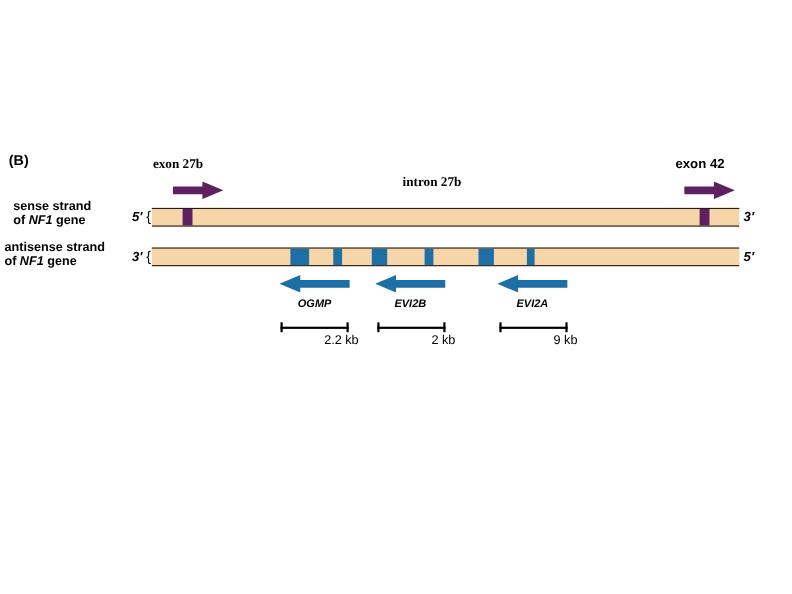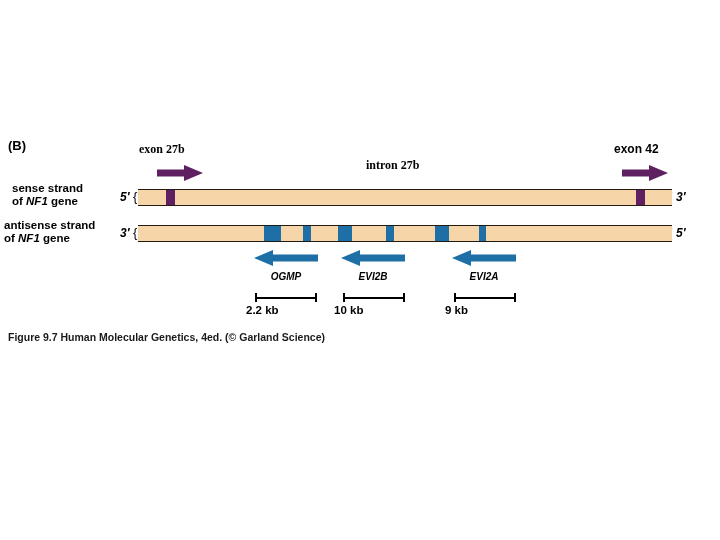--- a/index.html
+++ b/index.html
@@ -129,23 +129,23 @@
     top: 0;
     width: 1.6px;
     height: 9px;
     background: #000;
   }
   .scale-bar .cap.left  { left: 0; }
   .scale-bar .cap.right { right: 0; }
   .scale-text {
     position: absolute;
     font-size: 11.5px;
-    font-weight: bold;
-    color: #000;
-    text-align: left;
+    font-weight: normal;
+    color: #000;
+    text-align: right;
     white-space: nowrap;
   }
 
   
   .caption {
     position: absolute;
     left: 8px;
     top: 331px;
     font-size: 10.5px;
     font-weight: bold;
@@ -237,24 +237,23 @@
     <div class="cap left"></div>
     <div class="cap right"></div>
   </div>
   <div class="scale-text" style="left:246px; top:304px; width:80px;">2.2 kb</div>
 
   <div class="scale-bar" style="left:343px; top:293px; width:62px;">
     <div class="rule"></div>
     <div class="cap left"></div>
     <div class="cap right"></div>
   </div>
-  <div class="scale-text" style="left:334px; top:304px; width:80px;">10 kb</div>
+  <div class="scale-text" style="left:334px; top:304px; width:80px;">2 kb</div>
 
   <div class="scale-bar" style="left:454px; top:293px; width:62px;">
     <div class="rule"></div>
     <div class="cap left"></div>
     <div class="cap right"></div>
   </div>
   <div class="scale-text" style="left:445px; top:304px; width:80px;">9 kb</div>
 
-  <div class="caption">Figure 9.7  Human Molecular Genetics, 4ed. (© Garland Science)</div>
 
 </div>
 
 </body></html>

